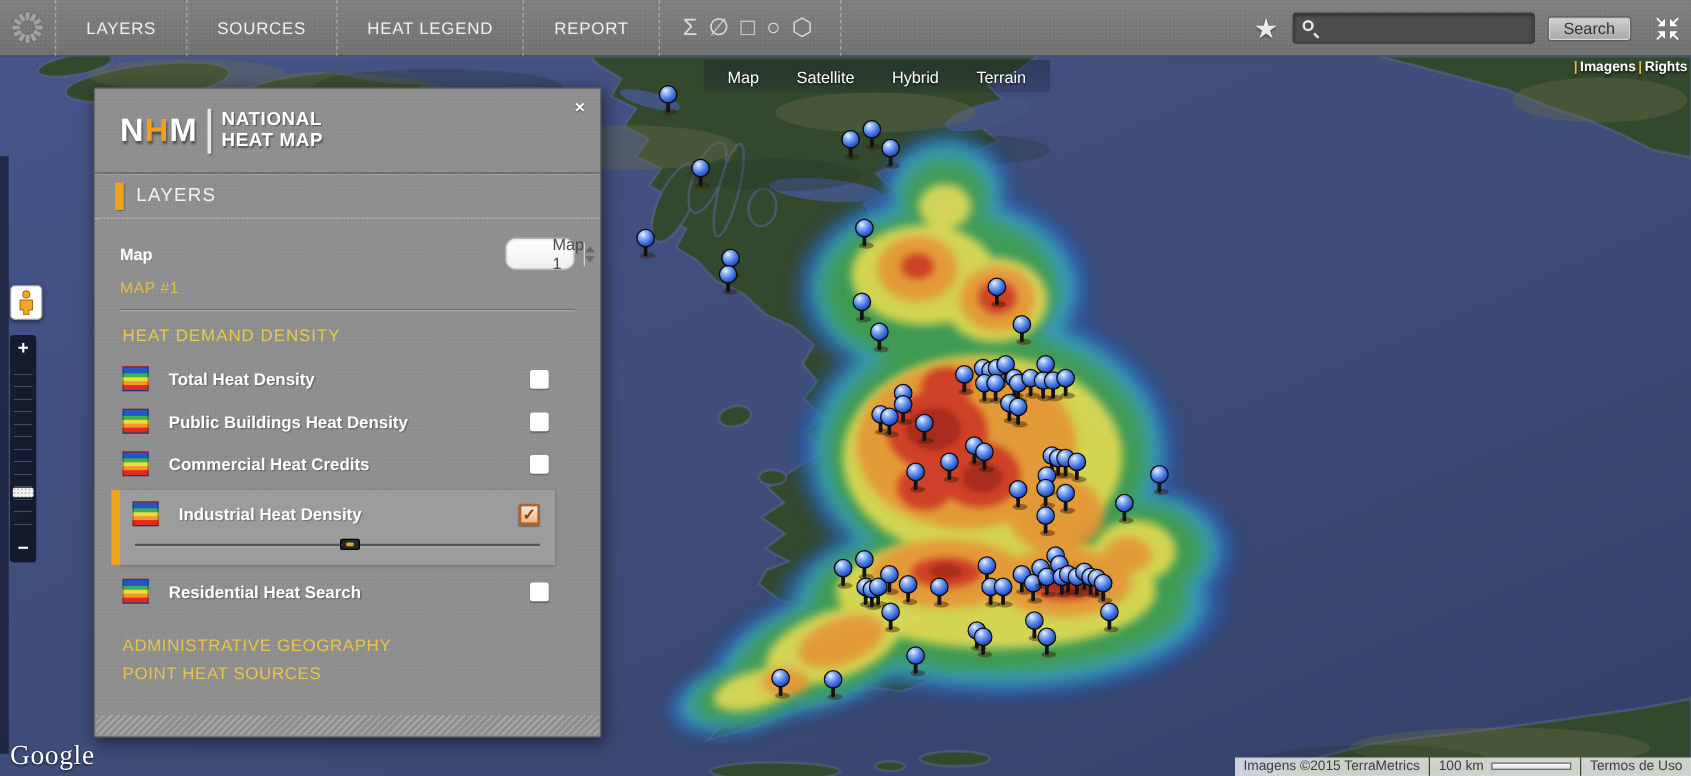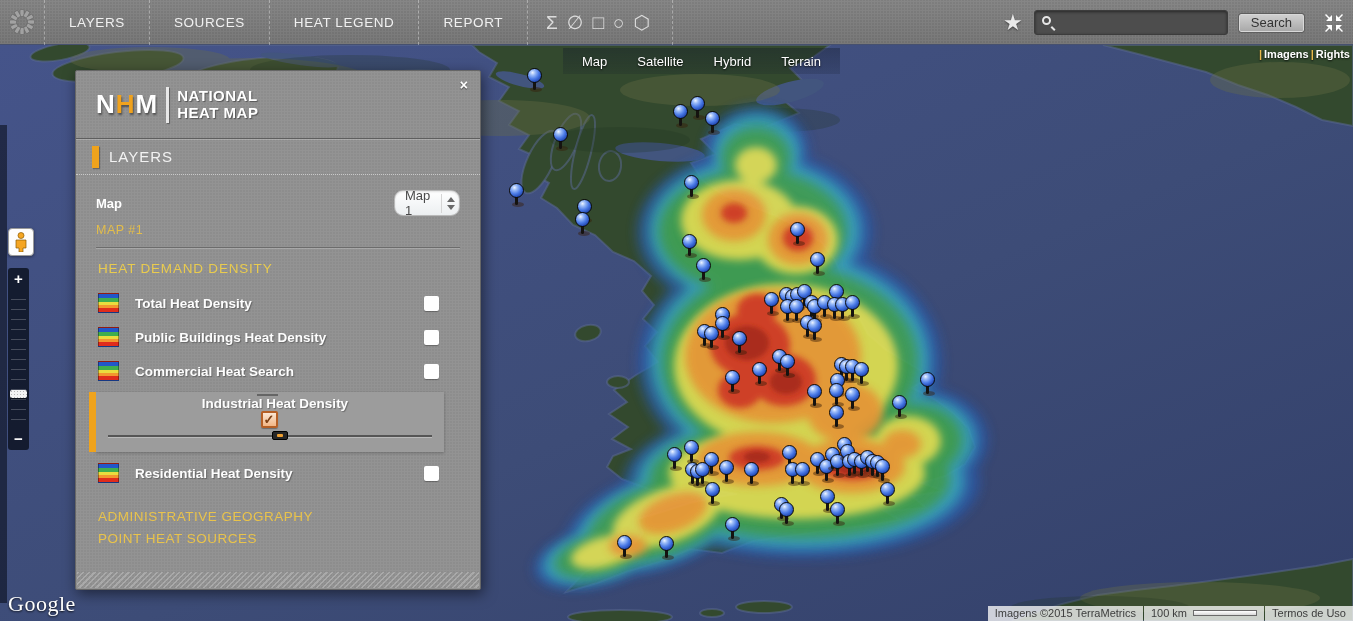--- a/index.html
+++ b/index.html
@@ -107,23 +107,23 @@
   .logo-text { margin-top:3px; color:#fff; font-weight:bold; font-size:15px; line-height:17px;
       letter-spacing:0.5px; text-shadow:1px 1px 1px rgba(0,0,0,0.4); }
   .p-section { height:36px; display:flex; align-items:center; padding-left:16px;
       border-bottom:1px dotted rgba(255,255,255,0.5); }
   .sec-bar { width:7px; height:22px; background:#efa31d; margin-right:10px;
       box-shadow:1px 1px 1px rgba(0,0,0,0.3); }
   .sec-title { color:#f2f2f2; font-size:15px; letter-spacing:1px; }
   .p-content { padding:14px 0 0 0; }
   .map-row { display:flex; align-items:center; justify-content:space-between; padding:0 20px; height:28px; }
   .map-label { color:#fff; font-weight:bold; font-size:13px; }
-  #map-select { position:relative; width:66px; height:26px; background:linear-gradient(#ffffff,#eceff1);
+  #map-select { position:relative; width:56px; height:26px; background:linear-gradient(#ffffff,#eceff1);
       border:1px solid #b9b9b9; border-radius:9px; cursor:pointer; display:flex; align-items:center;
-      box-shadow:inset 0 1px 2px rgba(0,0,0,0.12); }
+      box-shadow:inset 0 1px 2px rgba(0,0,0,0.12);padding-left:27px; }
   #map-select .sel-val { flex:1; padding-left:10px; color:#4a4a4a; font-size:13px; }
   .spin-arrows { width:18px; display:flex; flex-direction:column; align-items:center; gap:3px;
       border-left:1px solid #d5d5d5; padding:3px 0; }
   .tri-up { width:0; height:0; border-left:4px solid transparent; border-right:4px solid transparent;
       border-bottom:5px solid #6a6a6a; }
   .tri-down { width:0; height:0; border-left:4px solid transparent; border-right:4px solid transparent;
       border-top:5px solid #6a6a6a; }
   .map-sub { padding:6px 20px 0 20px; color:#e3bd4a; font-size:12.5px; letter-spacing:0.5px; }
   .p-hr { margin:10px 20px 0 20px; border-top:1px solid #6c6c6c;
       box-shadow:0 1px 0 rgba(255,255,255,0.22); }
@@ -134,21 +134,21 @@
   .layer-main { display:flex; align-items:center; height:34px; padding:0 0 0 22px; }
   .layer-icon { width:21px; height:20px; border:1px solid rgba(0,0,0,0.35); margin-right:16px;
       background:linear-gradient(180deg,#2257c9 0%,#2257c9 24%,#3fae4e 24%,#3fae4e 45%,
                  #eadc3e 45%,#eadc3e 62%,#f2972e 62%,#f2972e 80%,#e02c1c 80%,#e02c1c 100%); }
   .layer-label { flex:1; color:#fdfdfd; font-size:13.5px; font-weight:bold;
       text-shadow:1px 1px 1px rgba(0,0,0,0.3); }
   .cb { width:15px; height:15px; margin-right:41px; background:#fff; border-radius:2px;
       cursor:pointer; box-shadow:0 1px 1px rgba(0,0,0,0.3); }
   .layer-row.selected { background:#9c9c9c; margin:4px 0 4px 20px; width:348px; padding:2px 0 10px 0;
       box-shadow:0 1px 3px rgba(0,0,0,0.25); }
-  .layer-row.selected .layer-main { padding-left:10px;flex-direction:column; }
+  .layer-row.selected .layer-main { padding-left:10px; }
   .layer-row.selected .cb { margin-right:12px; width:17px; height:17px;
       background:linear-gradient(#fbe7d4,#f2b685); border:2px solid #b55f25; color:#7c3e12;
       font-size:13px; line-height:13px; font-weight:bold; text-align:center; border-radius:2px; }
   .sel-bar { position:absolute; left:-7px; top:0; width:7px; height:100%; background:#efa31d; }
   .slider { position:relative; height:12px; margin:2px 12px 0 12px; cursor:pointer; }
   .slider-track { position:absolute; left:0; right:0; top:5px; height:2px; background:#555;
       box-shadow:0 1px 0 rgba(255,255,255,0.3); }
   .slider-handle { position:absolute; top:1px; width:16px; height:9px; margin-left:-8px;
       background:#262626; border-radius:2px; border:1px solid #000; cursor:pointer; }
   .slider-handle::after { content:""; position:absolute; left:4px; top:2px; width:6px; height:3px;
@@ -796,40 +796,40 @@
           <div class="layer-row">
             <div class="layer-main">
               <span class="layer-icon"></span>
               <span class="layer-label">Public Buildings Heat Density</span>
               <span class="cb"></span>
             </div>
           </div>
           <div class="layer-row">
             <div class="layer-main">
               <span class="layer-icon"></span>
-              <span class="layer-label">Commercial Heat Search</span>
+              <span class="layer-label">Commercial Heat Credits</span>
               <span class="cb"></span>
             </div>
           </div>
           <div class="layer-row selected">
             <span class="sel-bar"></span>
             <div class="layer-main">
               <span class="layer-icon"></span>
               <span class="layer-label">Industrial Heat Density</span>
               <span class="cb checked">✓</span>
             </div>
             <div class="slider">
               <div class="slider-track"></div>
               <span class="slider-handle" style="left: 53%;"></span>
             </div>
           </div>
           <div class="layer-row">
             <div class="layer-main">
               <span class="layer-icon"></span>
-              <span class="layer-label">Residential Heat Density</span>
+              <span class="layer-label">Residential Heat Search</span>
               <span class="cb"></span>
             </div>
           </div>
         </div>
       <div id="panel-links">
           <div class="panel-link">ADMINISTRATIVE GEOGRAPHY</div>
           <div class="panel-link">POINT HEAT SOURCES</div>
         </div>
     </div>
     <div class="p-grip"></div>

